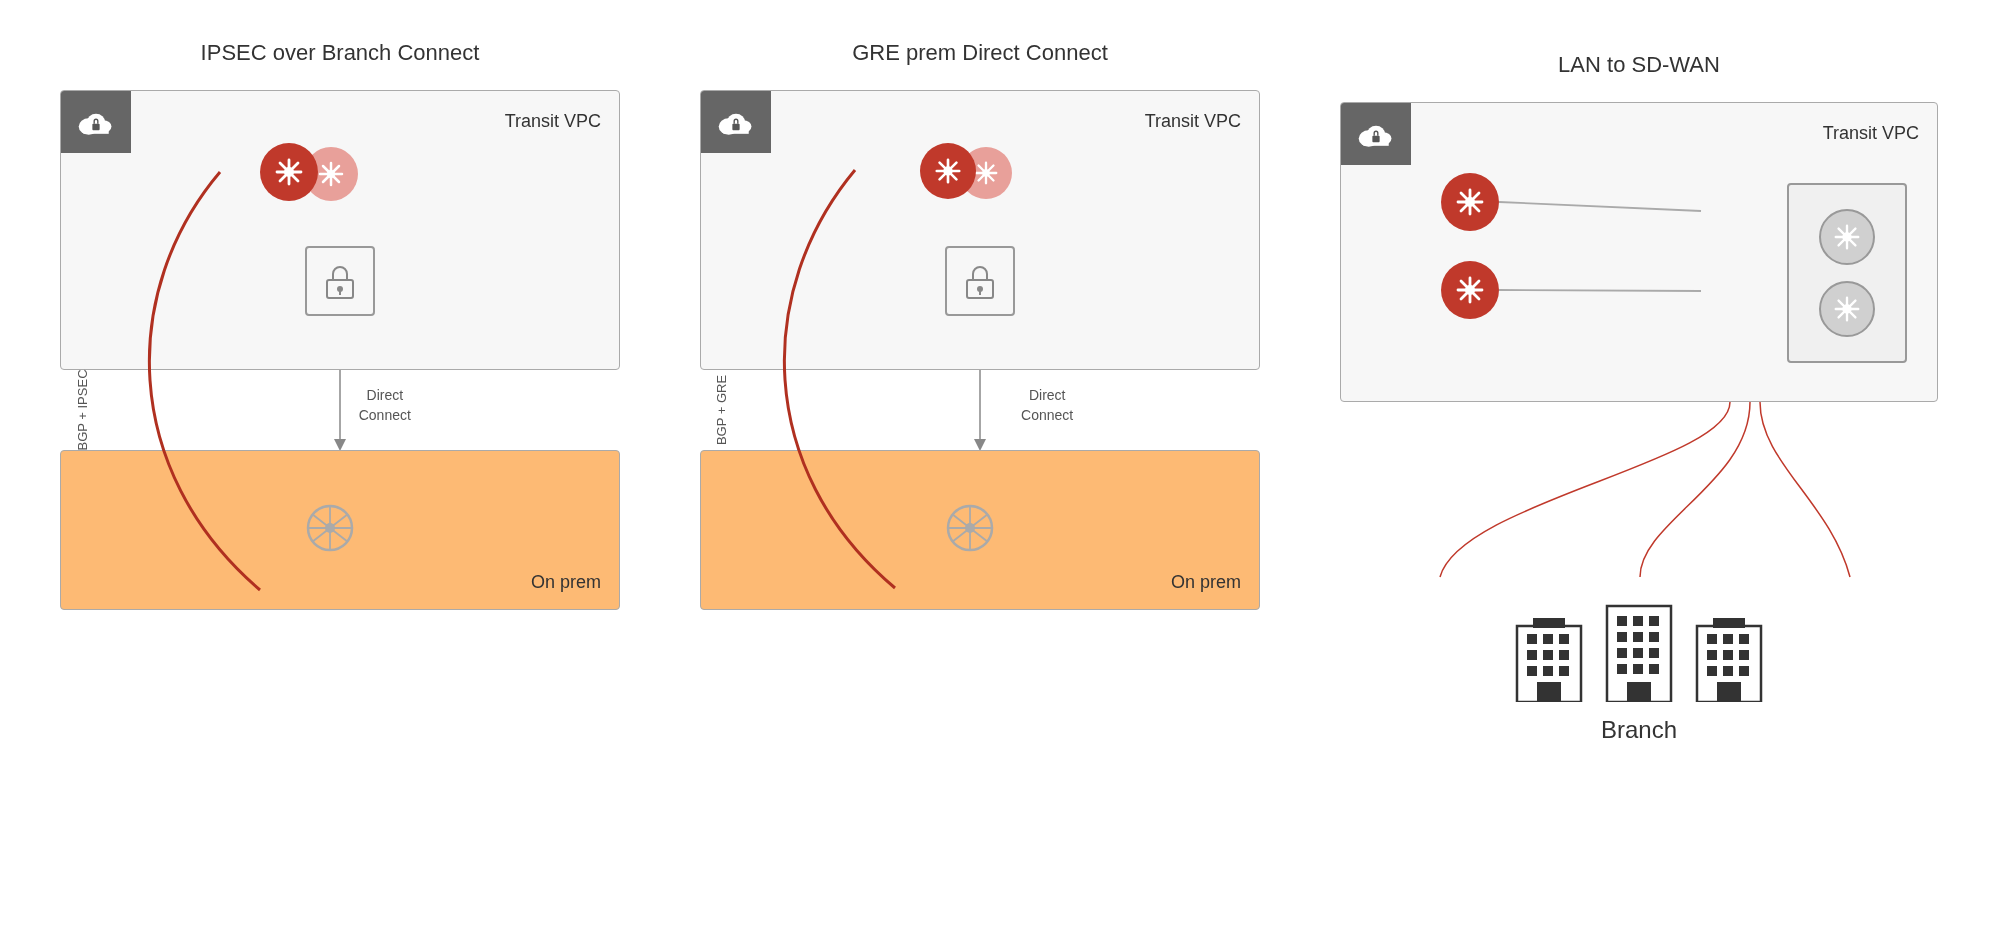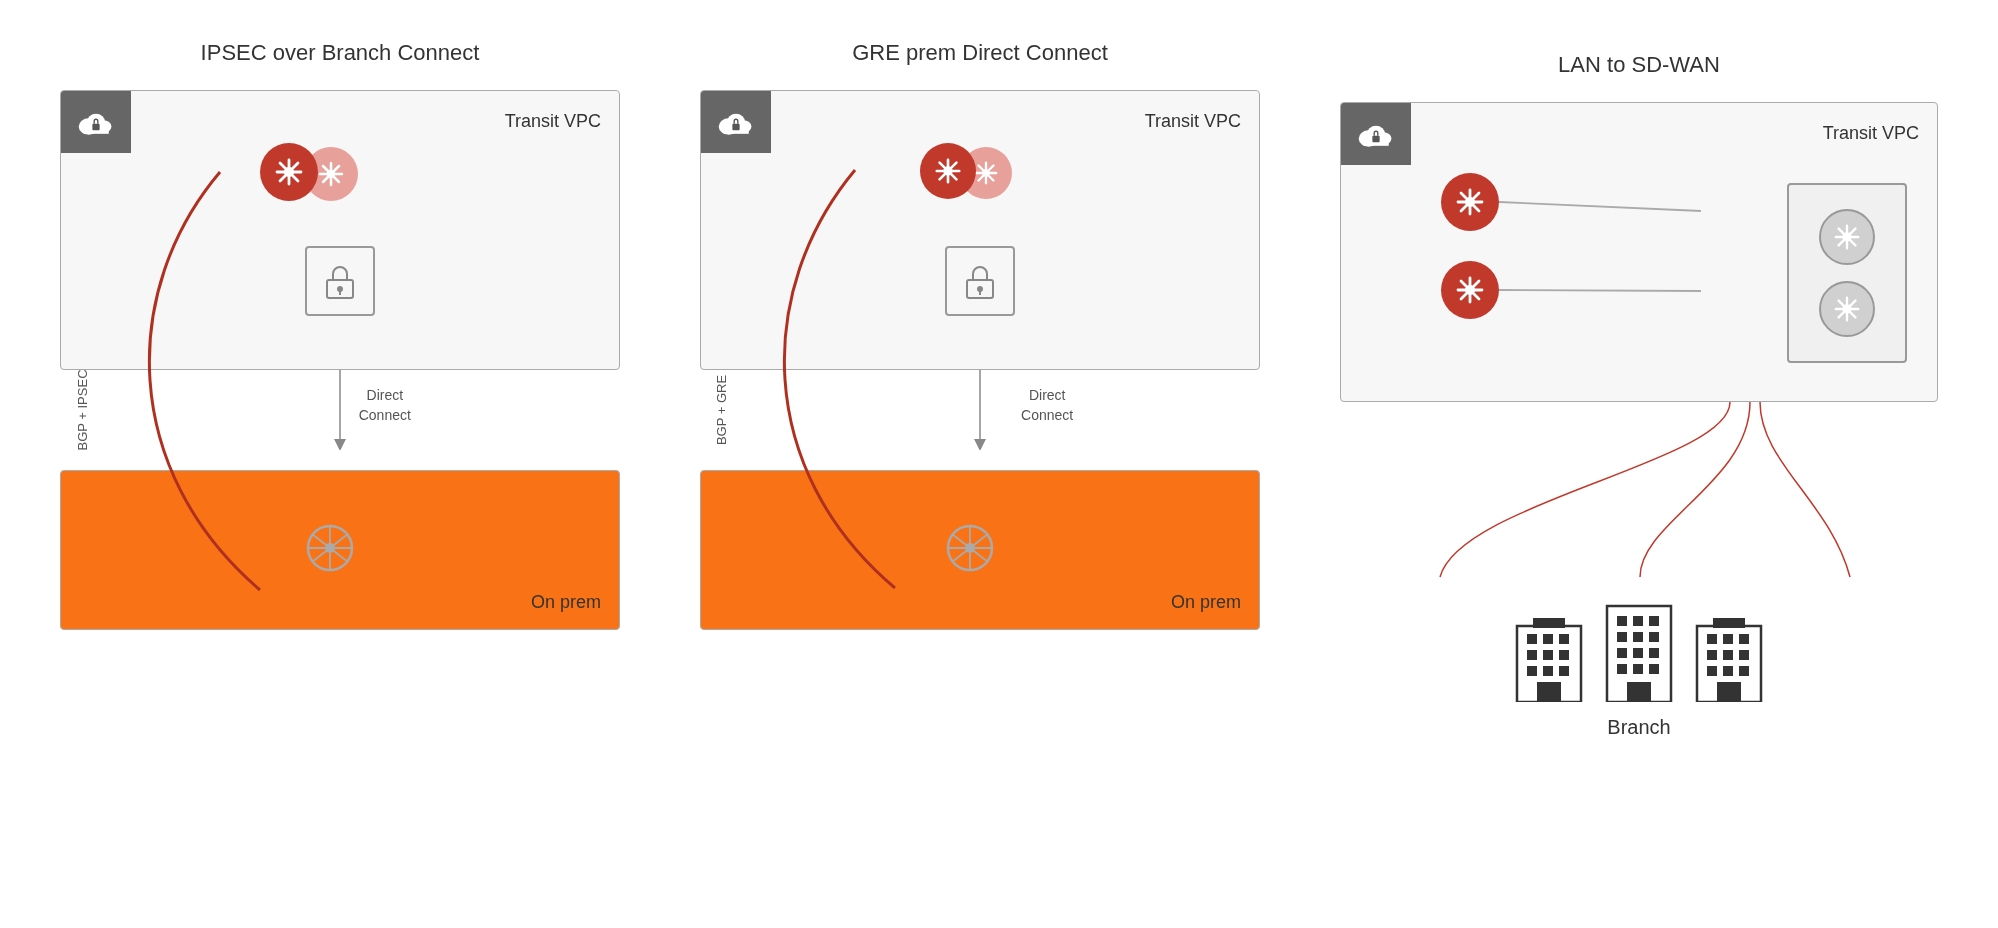--- a/index.html
+++ b/index.html
@@ -87,25 +87,25 @@
       border-radius: 4px;
       display: flex;
       align-items: center;
       justify-content: center;
       background: #f7f7f7;
     }
     
     .onprem-box {
       border: 1.5px solid #aaa;
       border-radius: 4px;
-      background: #f97316;
+      background: #fdba74;
       width: 100%;
       height: 160px;
       position: relative;
-      margin-top: 20px;
+      margin-top: 0;
     }
     .onprem-label {
       position: absolute;
       bottom: 16px;
       right: 18px;
       font-size: 18px;
       color: #333;
     }
 
     
@@ -137,21 +137,21 @@
       width: 100%;
     }
     .branch-buildings {
       display: flex;
       flex-direction: row;
       align-items: flex-end;
       gap: 18px;
       justify-content: center;
     }
     .branch-label {
-      font-size: 20px;
+      font-size: 24px;
       color: #333;
       margin-top: 10px;
     }
 
     
     .diagram-wrapper {
       position: relative;
       width: 100%;
     }
   </style>

